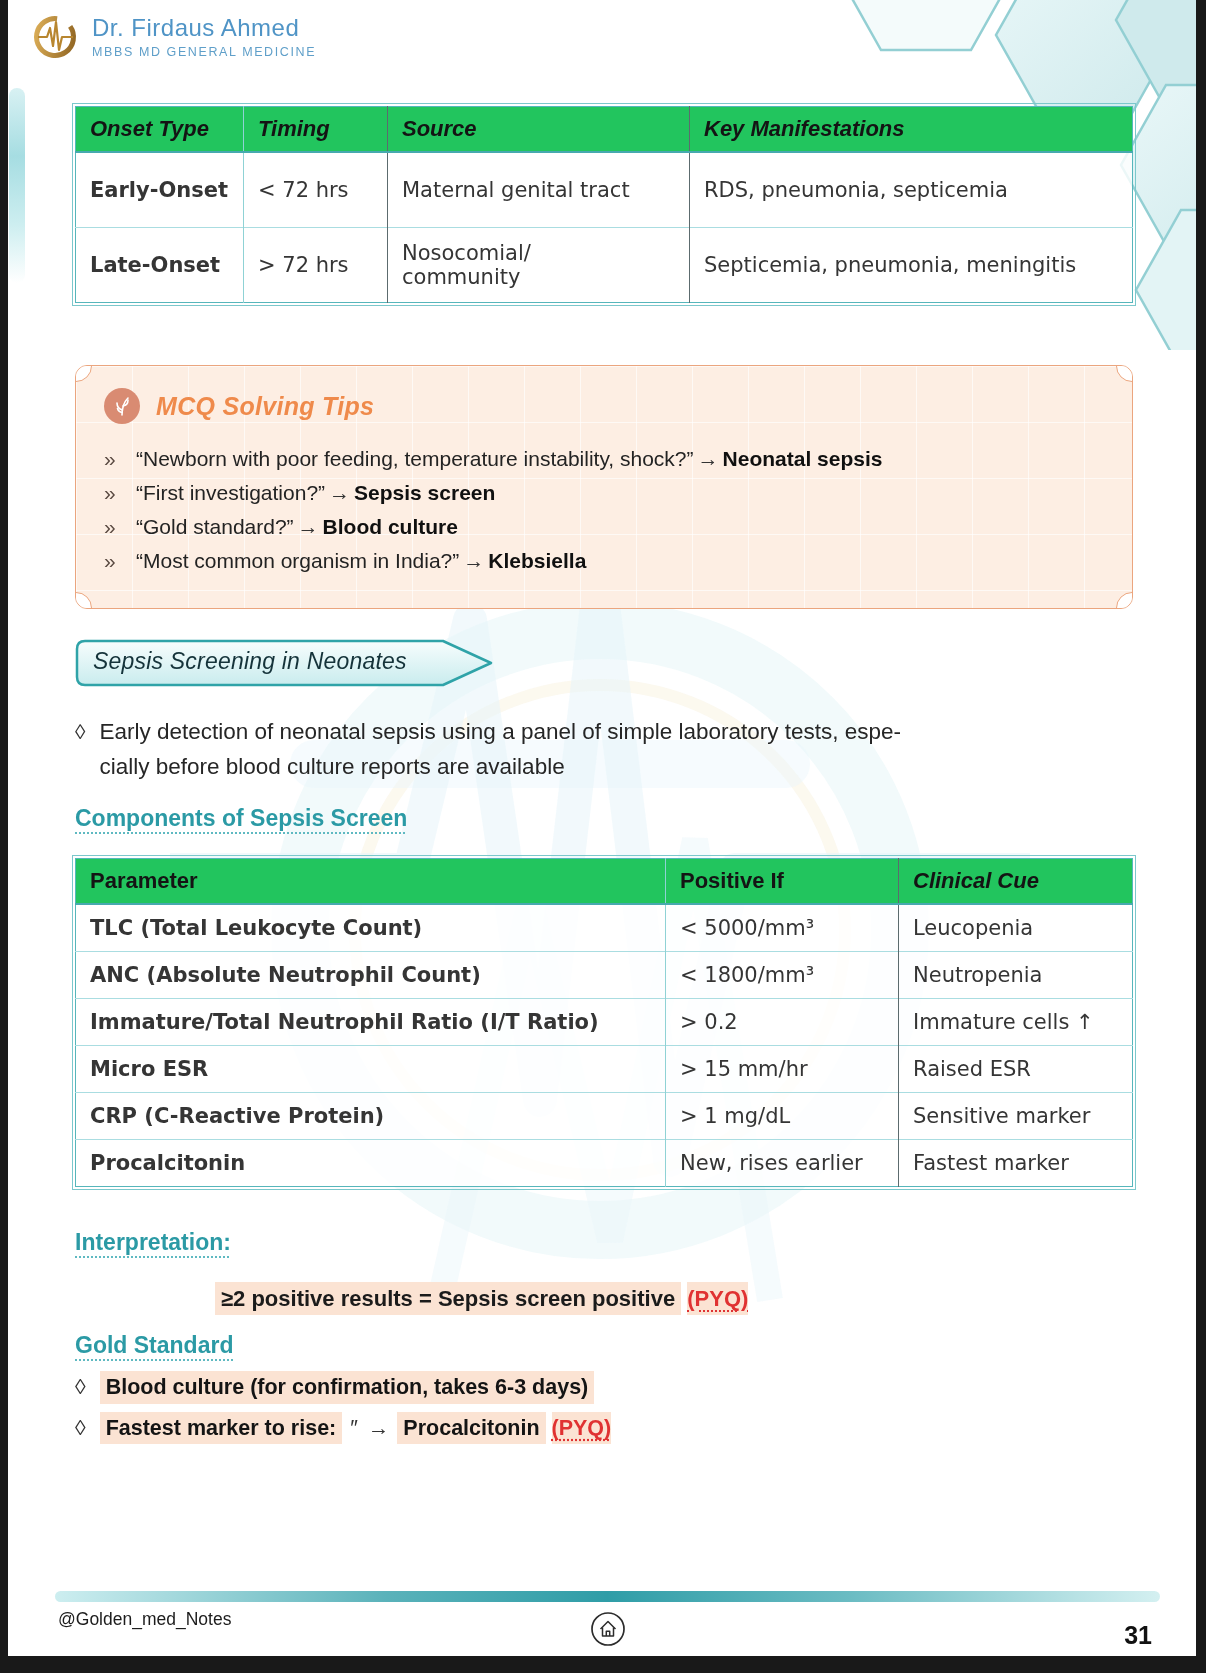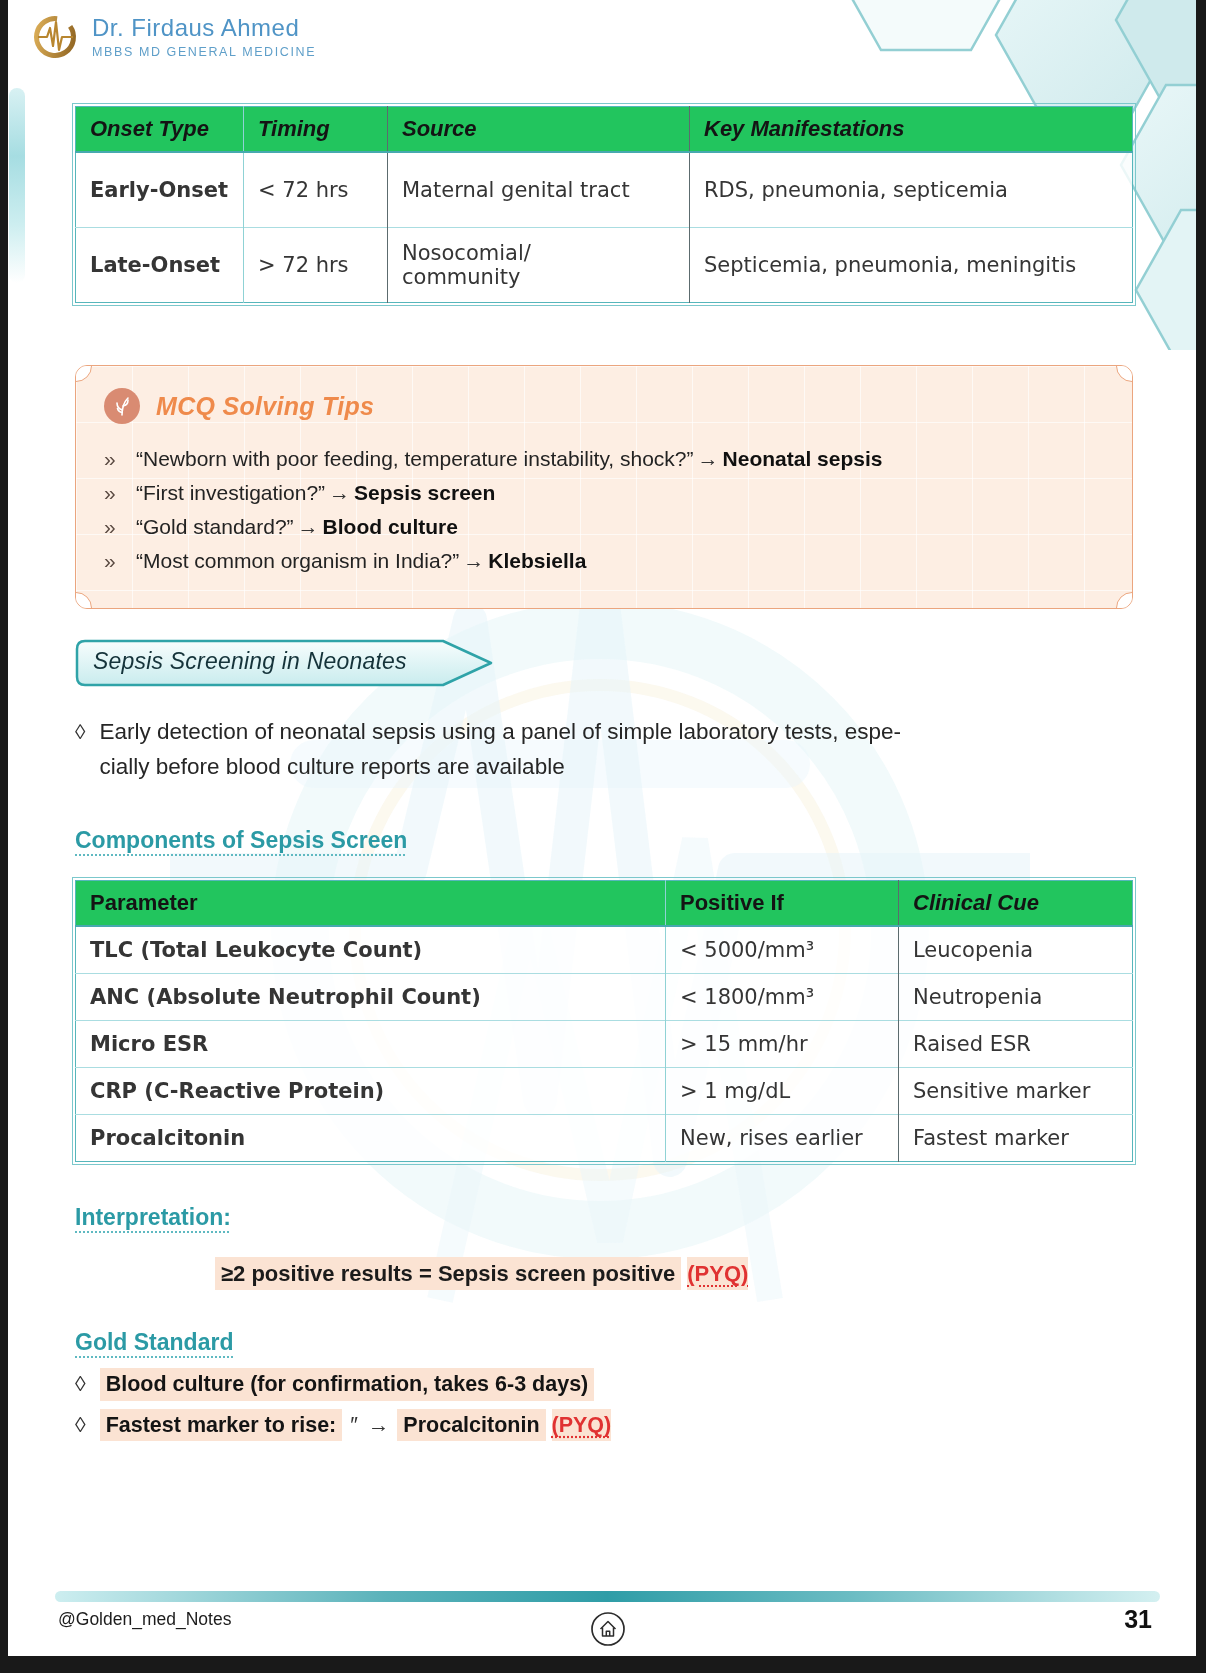--- a/index.html
+++ b/index.html
@@ -83,21 +83,21 @@
   .banner-text{
     position:relative;z-index:1;display:block;padding:9px 0 0 18px;
     font-size:23px;font-weight:normal;font-style:italic;color:#15333a;letter-spacing:.2px;
   }
 
   .d-item{display:flex;gap:14px;margin-top:28px;font-size:22.5px;line-height:1.55;color:#262626;}
   .d-item .dm{flex:none;color:#333;font-size:21px;padding-top:1px;}
   .d-item .txt{white-space:pre-line;}
 
   .sub-heading{
-    margin-top:42px;width:fit-content;color:#2b9aa5;font-size:23px;font-weight:bold;
+    margin-top:20px;width:fit-content;color:#2b9aa5;font-size:23px;font-weight:bold;
     text-decoration:underline dotted #5fb9c1;text-decoration-thickness:2px;text-underline-offset:7px;
   }
   #components-heading{margin-bottom:26px;}
 
   
   .rule-line{margin:30px 0 0 140px;font-size:22px;font-weight:bold;}
   .hl{background:#fbe3d3;padding:4px 6px;color:#1b1b1b;}
   .pyq{color:#e03232;background:#fbe3d3;padding:4px 0;font-weight:bold;
        text-decoration:underline dotted #e03232;text-underline-offset:5px;}
   .gold-item{display:flex;gap:14px;margin-top:12px;font-size:21.5px;align-items:baseline;}
@@ -106,21 +106,21 @@
   .plain{font-weight:normal;color:#333;padding:0 2px;}
 
   
   .footer-bar{
     position:absolute;left:55px;right:46px;top:1591px;height:11px;border-radius:6px;z-index:3;
     background:linear-gradient(90deg,#cdeef0 0%,#5ab2ba 30%,#2f9da7 50%,#6bbcc3 72%,#d4f0f1 100%);
   }
   .footer-row{position:absolute;left:55px;right:46px;top:1605px;z-index:3;height:50px;}
   .footer-handle{position:absolute;left:3px;top:4px;font-size:17.5px;color:#1c1c1c;}
   .footer-home{position:absolute;left:50%;transform:translateX(-50%);top:2px;cursor:pointer;}
-  .footer-page{position:absolute;right:8px;top:0;font-size:25px;font-weight:bold;color:#111;}
+  .footer-page{position:absolute;right:8px;top:16px;font-size:25px;font-weight:bold;color:#111;}
 </style>
 </head>
 <body>
 
 <div class="edge edge-left"></div>
 <div class="edge edge-right"></div>
 <div class="edge edge-bottom"></div>
 <div class="left-ribbon"></div>
 
 <svg class="hexes" width="345" height="350" viewBox="0 0 345 350">
@@ -271,20 +271,25 @@
       <td class="lbl v-teal">TLC (Total Leukocyte Count)</td>
       <td class="v-dark">&lt; 5000/mm³</td>
       <td>Leucopenia</td>
     </tr>
     <tr class="sep">
       <td class="lbl v-teal">ANC (Absolute Neutrophil Count)</td>
       <td class="v-dark">&lt; 1800/mm³</td>
       <td>Neutropenia</td>
     </tr>
     <tr class="sep">
+      <td class="lbl v-teal">Immature/Total Neutrophil Ratio (I/T Ratio)</td>
+      <td class="v-dark">&gt; 0.2</td>
+      <td>Immature cells ↑</td>
+    </tr>
+    <tr class="sep">
       <td class="lbl v-teal">Micro ESR</td>
       <td class="v-dark">&gt; 15 mm/hr</td>
       <td>Raised ESR</td>
     </tr>
     <tr class="sep">
       <td class="lbl v-teal">CRP (C-Reactive Protein)</td>
       <td class="v-dark">&gt; 1 mg/dL</td>
       <td>Sensitive marker</td>
     </tr>
     <tr class="sep">

